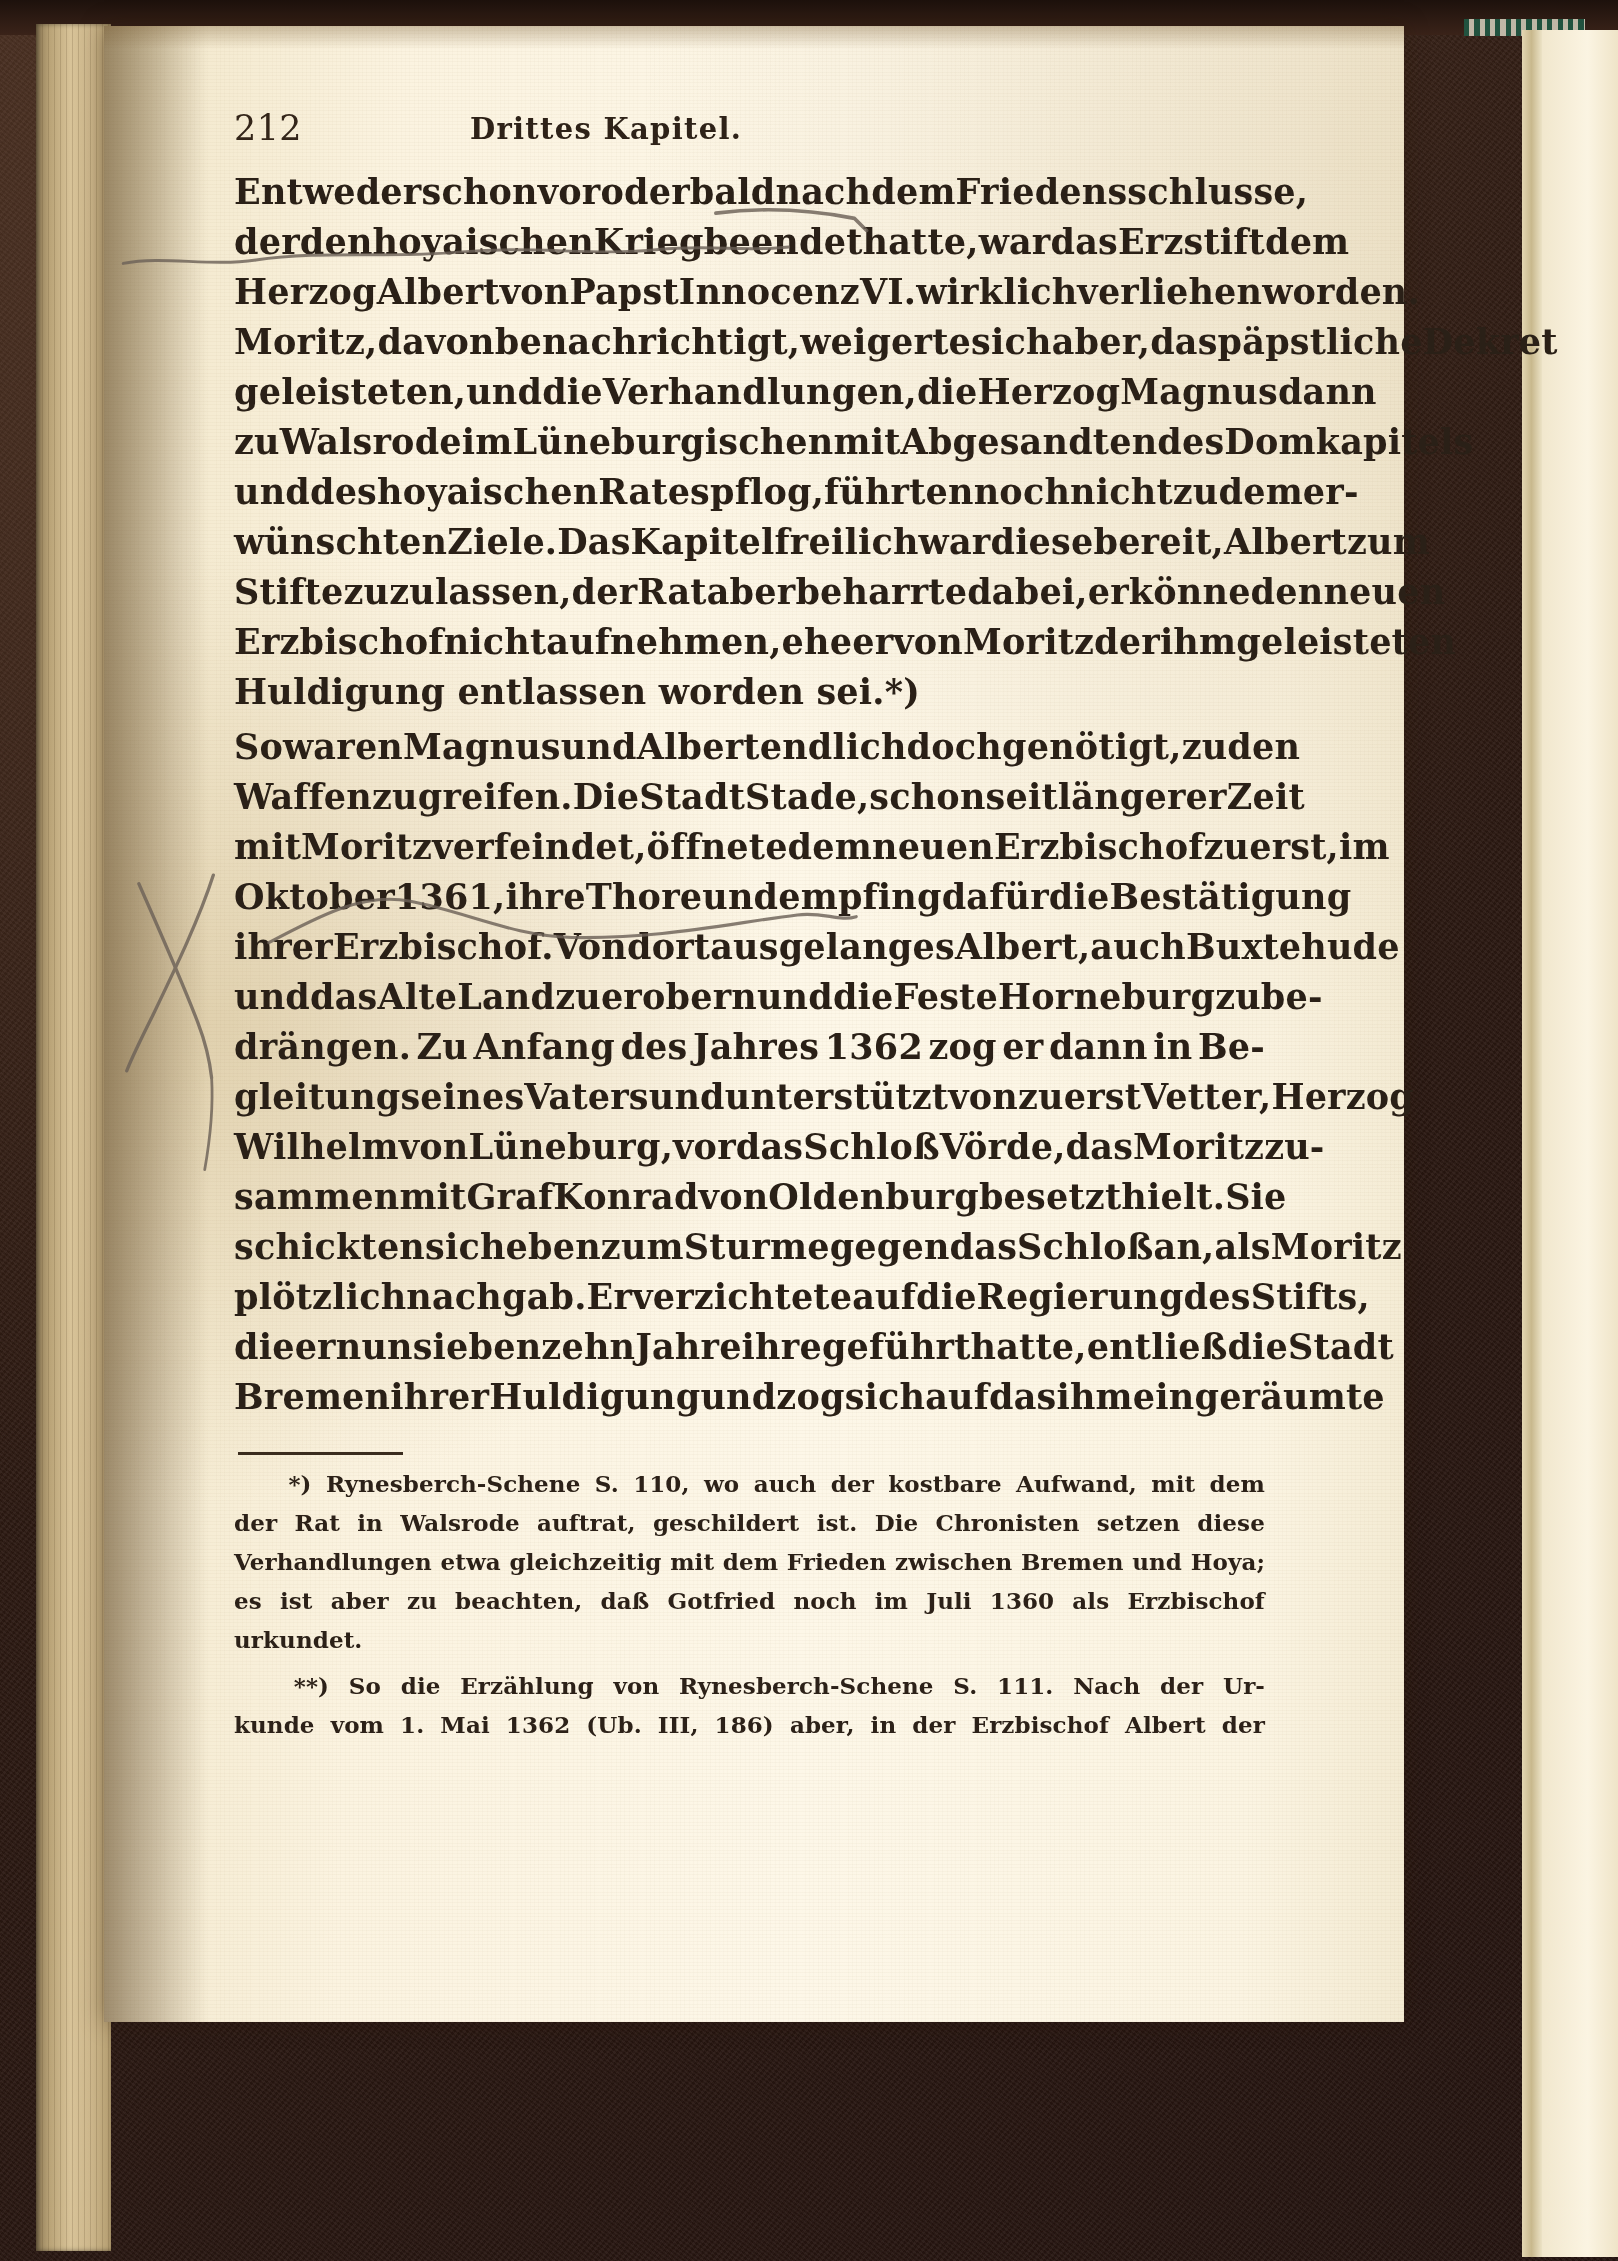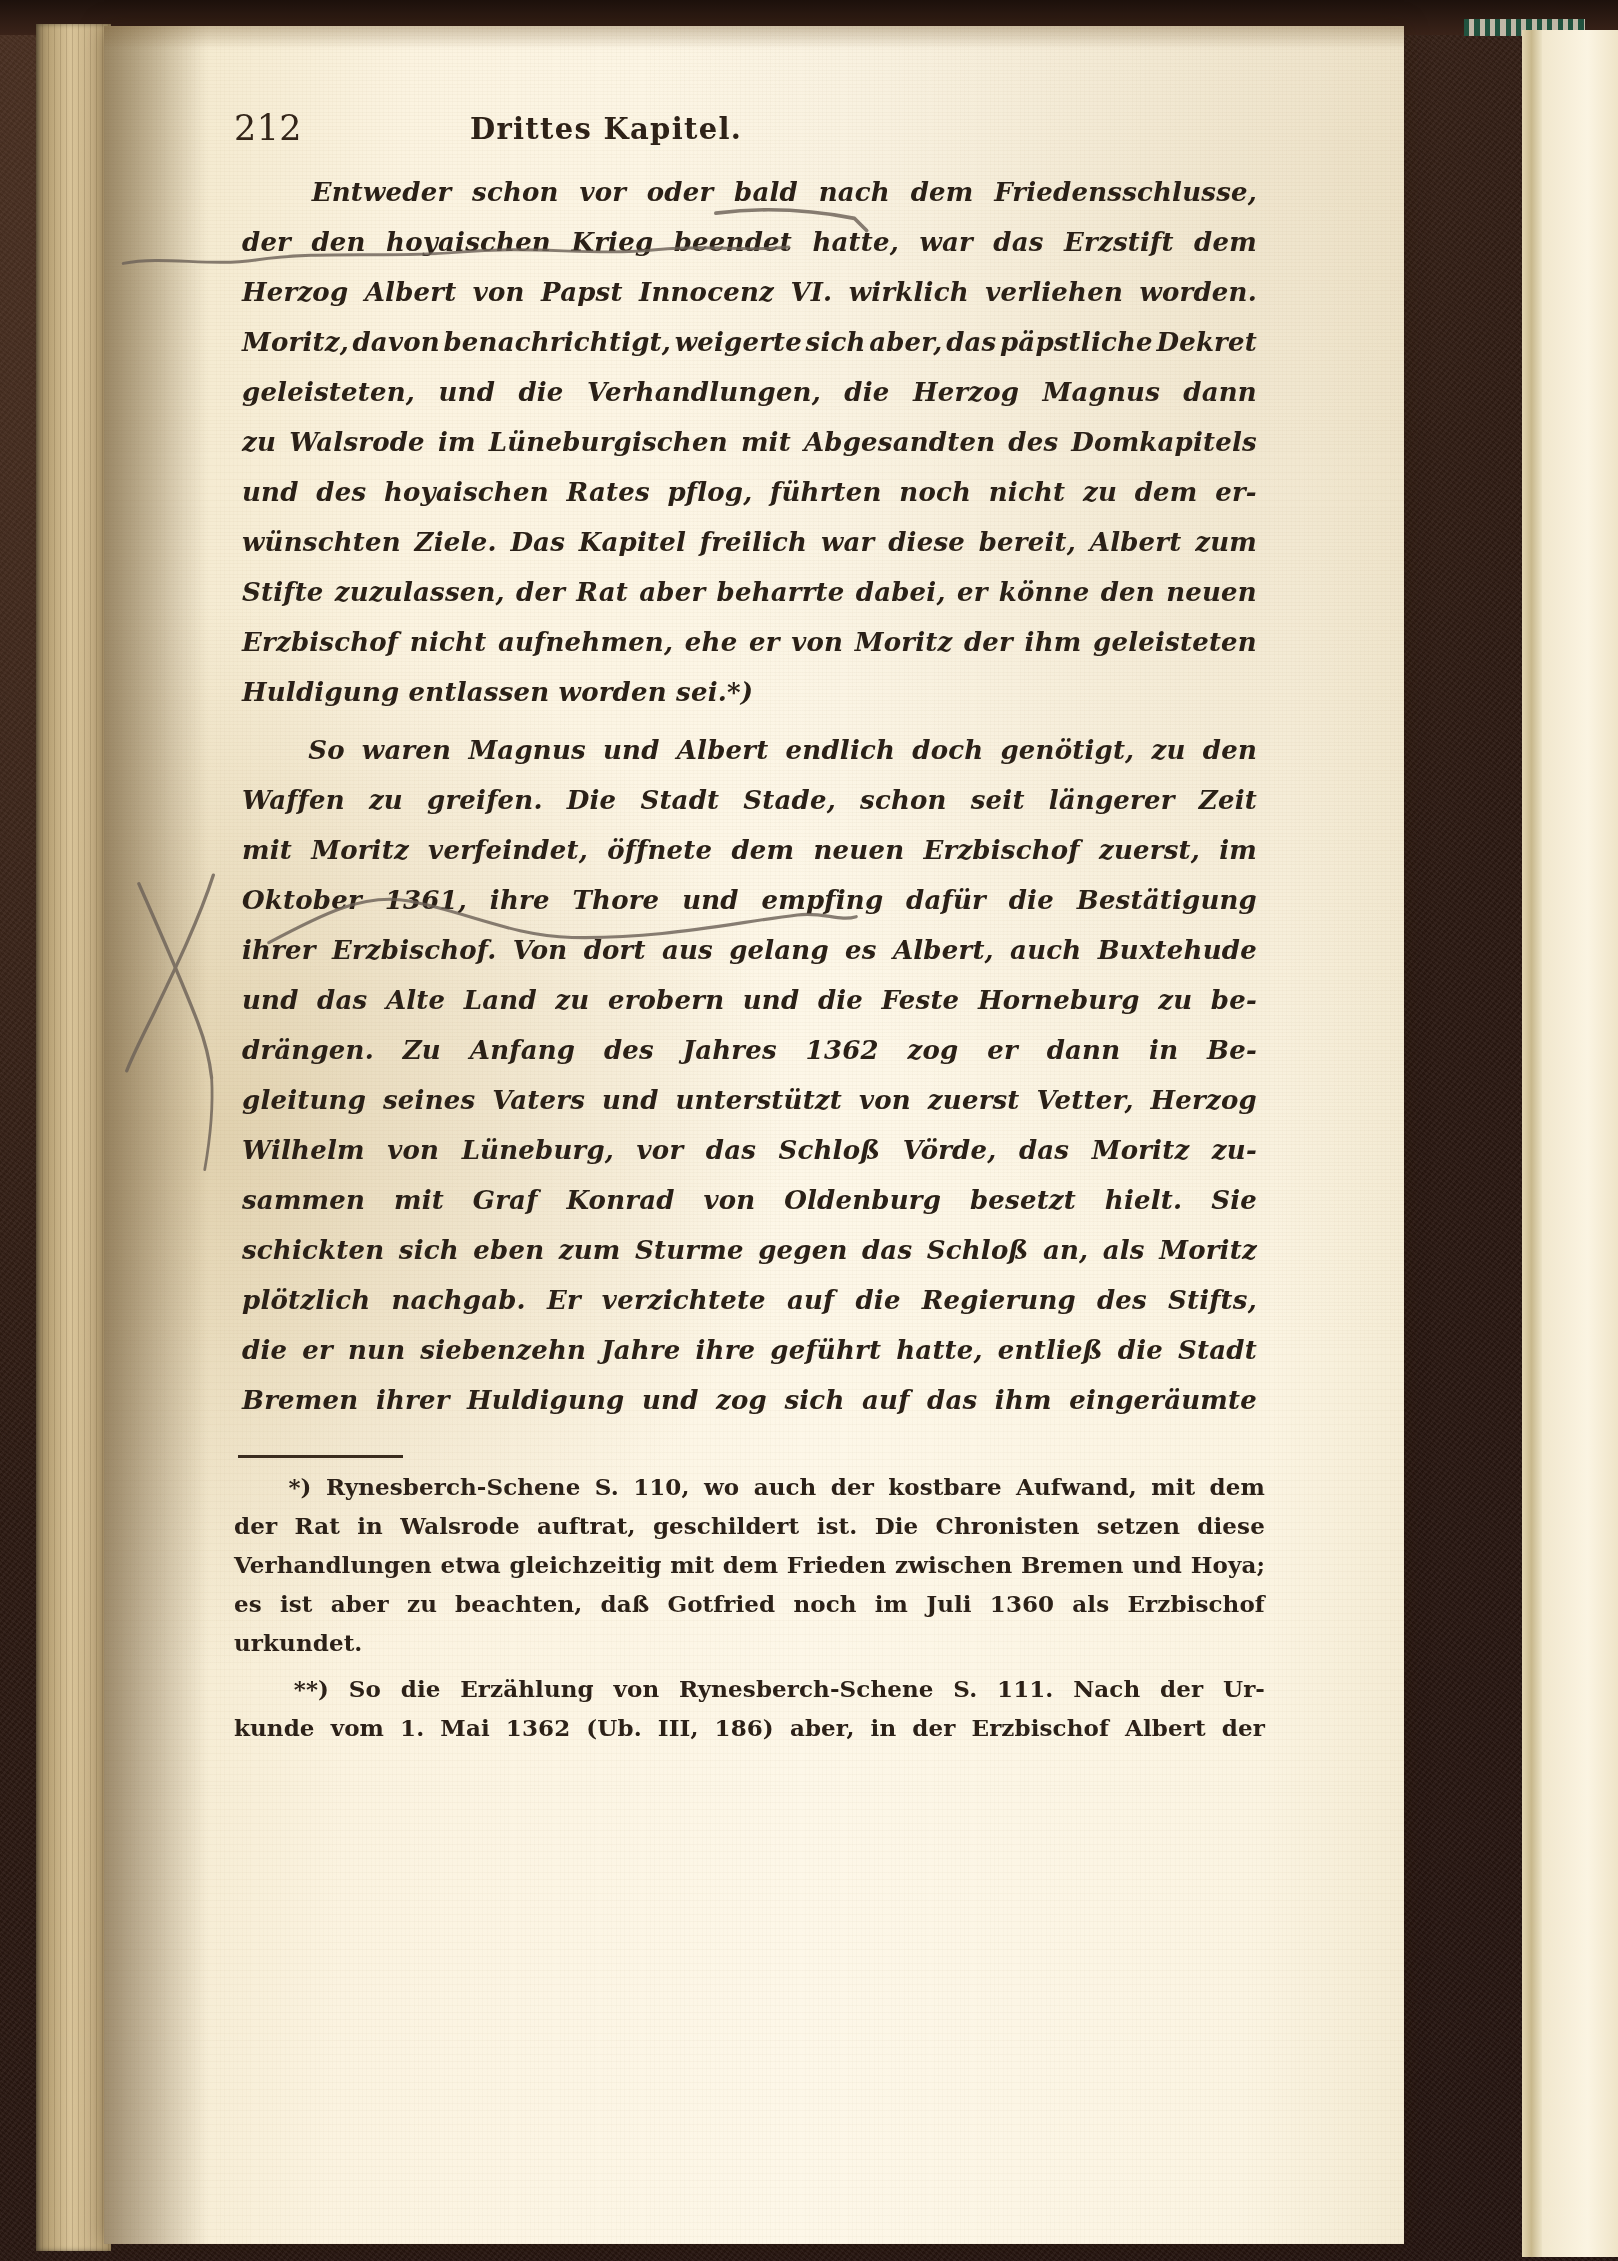--- a/index.html
+++ b/index.html
@@ -20,21 +20,21 @@
     background:linear-gradient(180deg,#1d110c,#3a2319);}
 
   
   .edge-block{position:absolute;left:36px;top:24px;width:75px;height:2227px;
     background:linear-gradient(90deg,#8d7a56 0%,#b9a377 18%,#d8c398 46%,#cdb78c 72%,#b49d70 100%);
     box-shadow:1.7px 0 5.2px rgba(0,0,0,.45) inset;}
   .edge-lines{position:absolute;left:36px;top:24px;width:75px;height:2227px;
     background:repeating-linear-gradient(90deg, rgba(90,70,40,.20) 0 0.9px, transparent 0.9px 6px);}
 
   
-  .page{position:absolute;left:104px;top:26px;width:1300px;height:2218px;
+  .page{position:absolute;left:104px;top:26px;width:1300px;height:1996px;
     background:
       radial-gradient(ellipse at 8% 50%, rgba(198,175,128,.45) 0%, rgba(243,233,206,0) 34%),
       radial-gradient(ellipse at 95% 6%, rgba(206,186,146,.30) 0%, rgba(0,0,0,0) 40%),
       linear-gradient(92deg,#e6d9b4 0%,#f4ead0 7%,#fbf3e0 22%,#fdf7e8 55%,#fbf4e2 88%,#f3ead2 100%);
     box-shadow:0 0 22.5px rgba(40,22,10,.35);
   }
   .page-grain{position:absolute;inset:0;
     background:repeating-linear-gradient(0deg, rgba(150,125,80,.045) 0 0.9px, transparent 0.9px 3.5px),
                repeating-linear-gradient(90deg, rgba(150,125,80,.030) 0 0.9px, transparent 0.9px 4.3px);
     pointer-events:none;}
@@ -56,23 +56,23 @@
   .content{position:absolute;left:130px;top:82px;width:1031px;
     color:#2b2118;}
 
   .running-head{position:relative;height:54px;}
   .folio{position:absolute;left:0;top:0;font-size:35px;letter-spacing:0.4px;
     font-family:"DejaVu Serif",serif;color:#332519;}
   .chapter-head{position:absolute;left:236px;top:3.5px;font-size:29px;
     font-family:"DejaVu Serif",serif;font-weight:700;letter-spacing:1.3px;
     color:#2e2218;}
 
-  .para{font-size:26px;line-height:50px;text-align:justify;
+  .para{font-size:35px;line-height:50px;text-align:justify;
     font-family:"DejaVu Serif",serif;font-weight:600;letter-spacing:0.2px;
-    color:#2a2017;margin:8px;font-style:italic;}
+    color:#2a2017;margin:0;}
   .para .ln{display:block;white-space:nowrap;}
   .para .ln.j{display:flex;justify-content:space-between;}
   .para .ln.j > span{display:inline-block;}
   .indent{display:inline-block;width:49px;}
 
   #p1{margin-top:5.2px;}
   #p2{margin-top:5.2px;}
 
   .fn-rule{width:165px;height:3.5px;background:#3a2c1e;margin:29.5px 0 8.7px 3.5px;}
 

